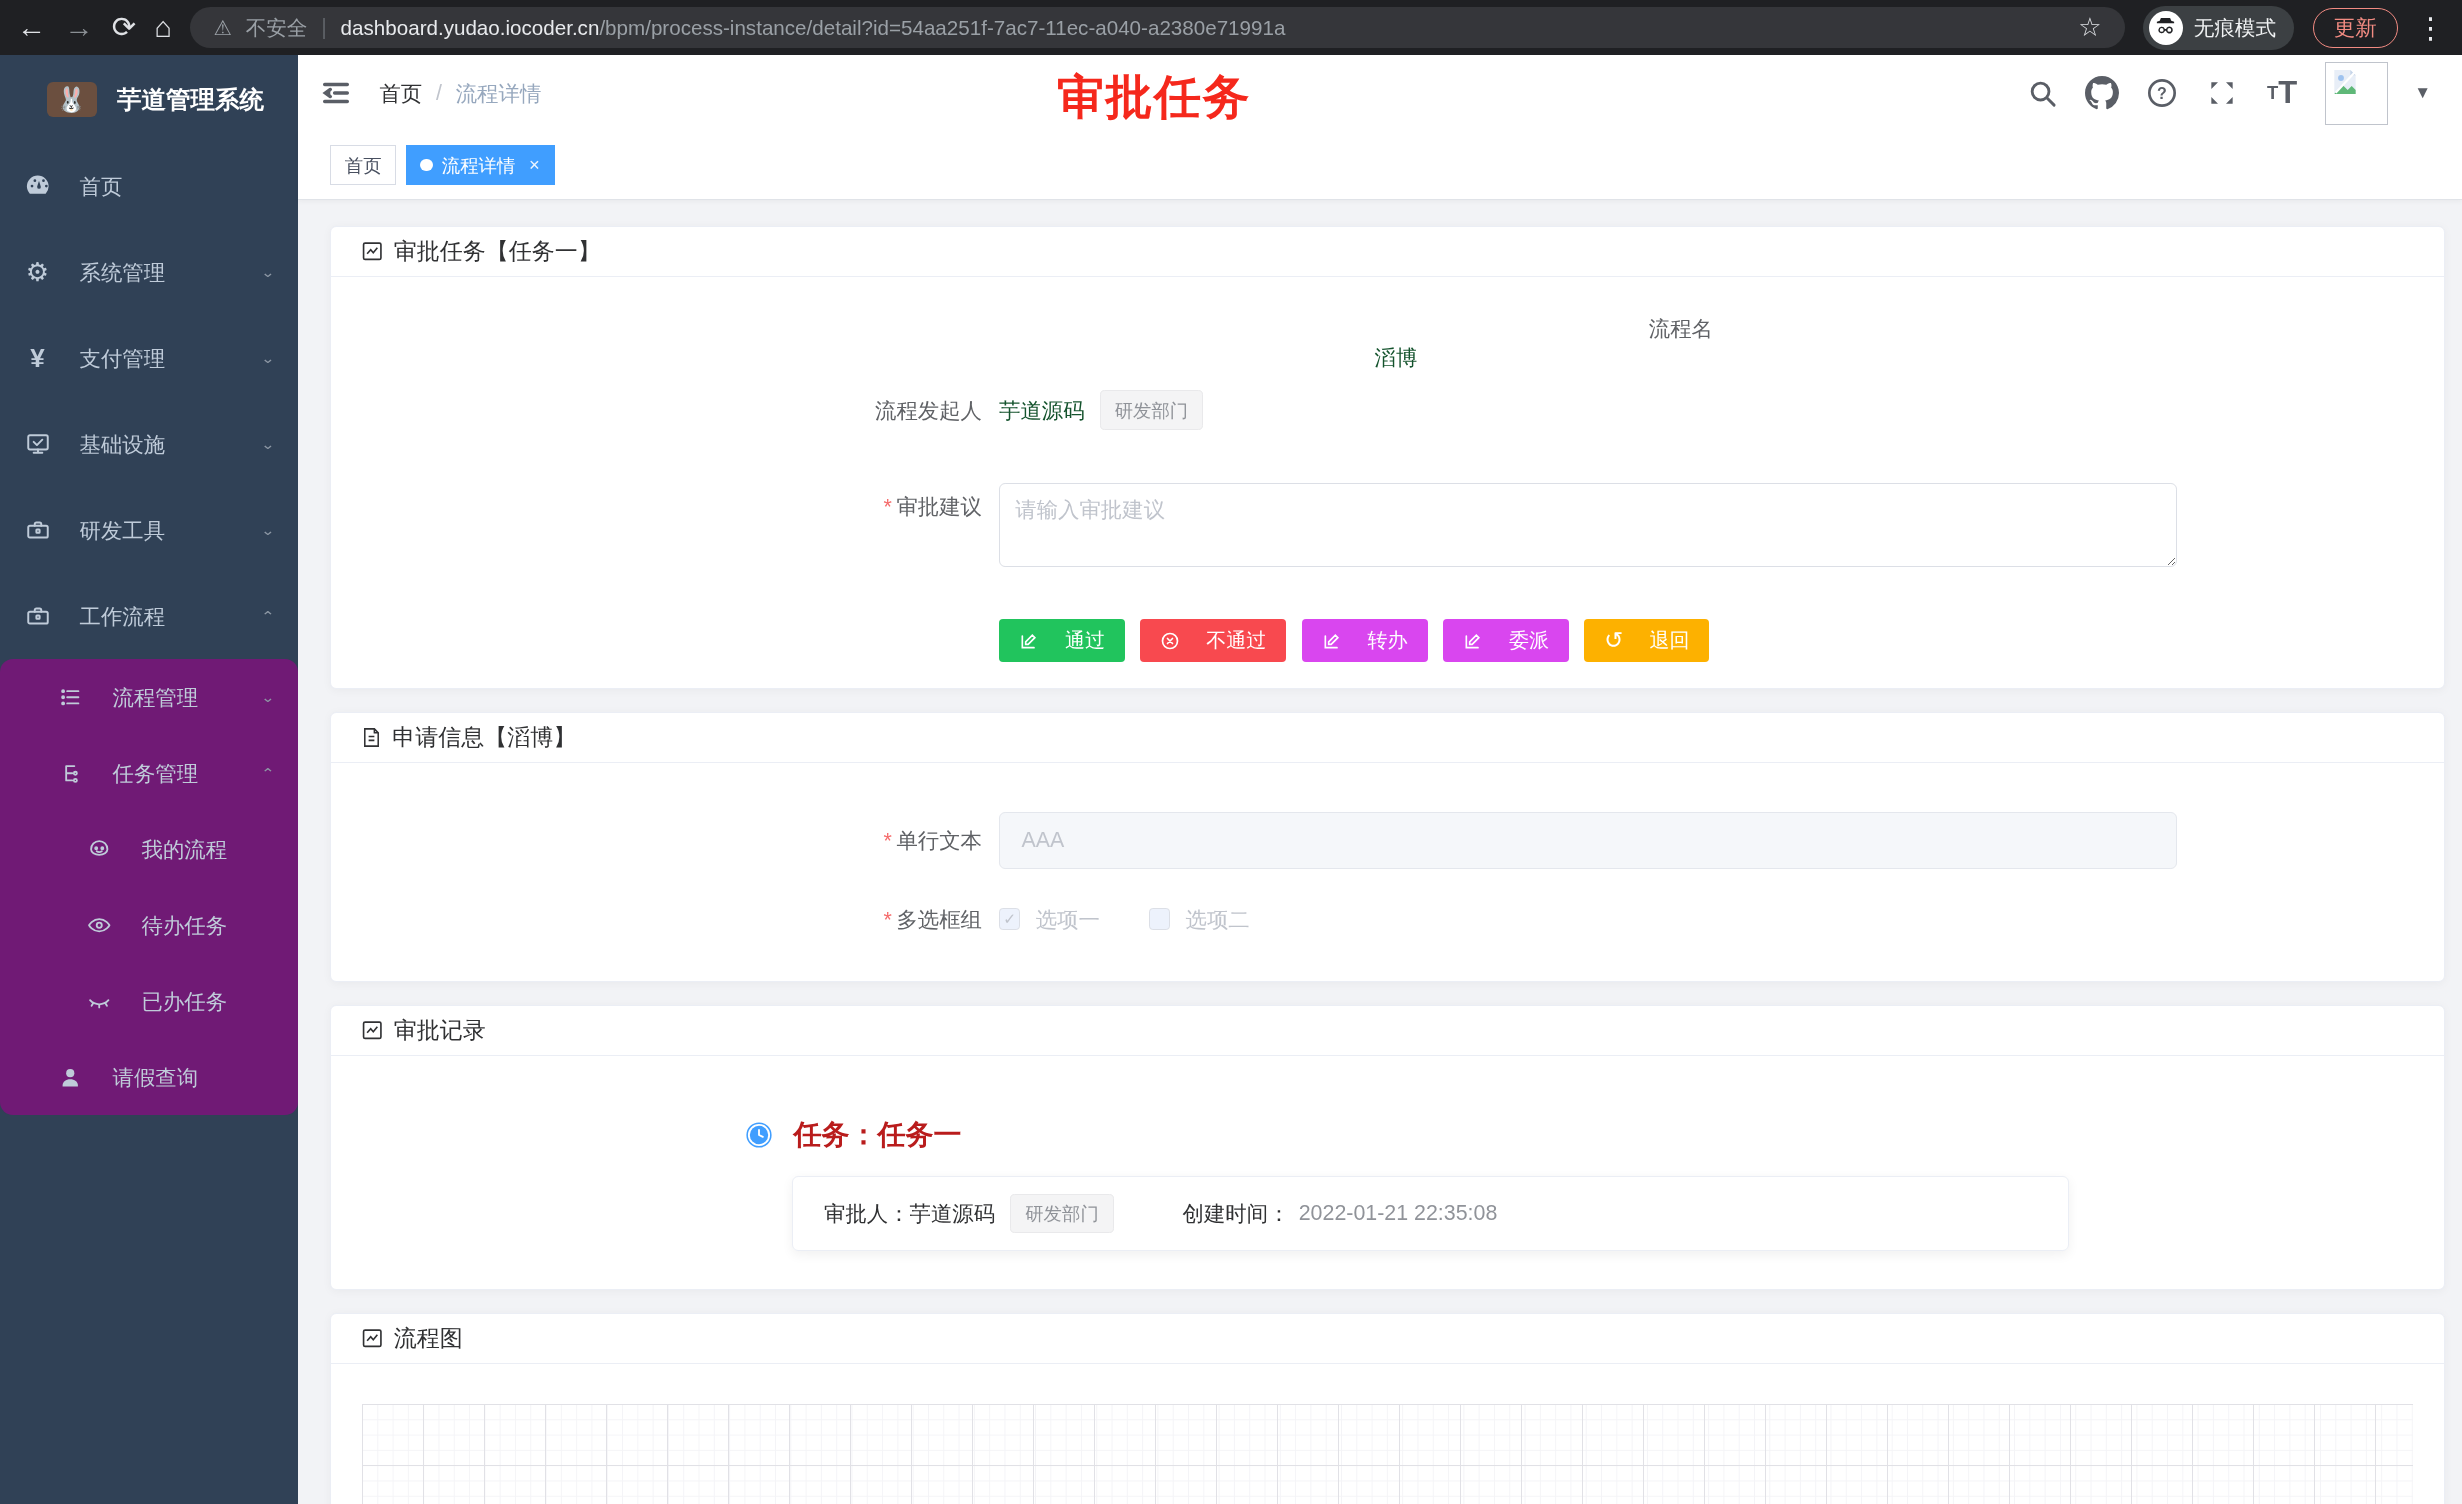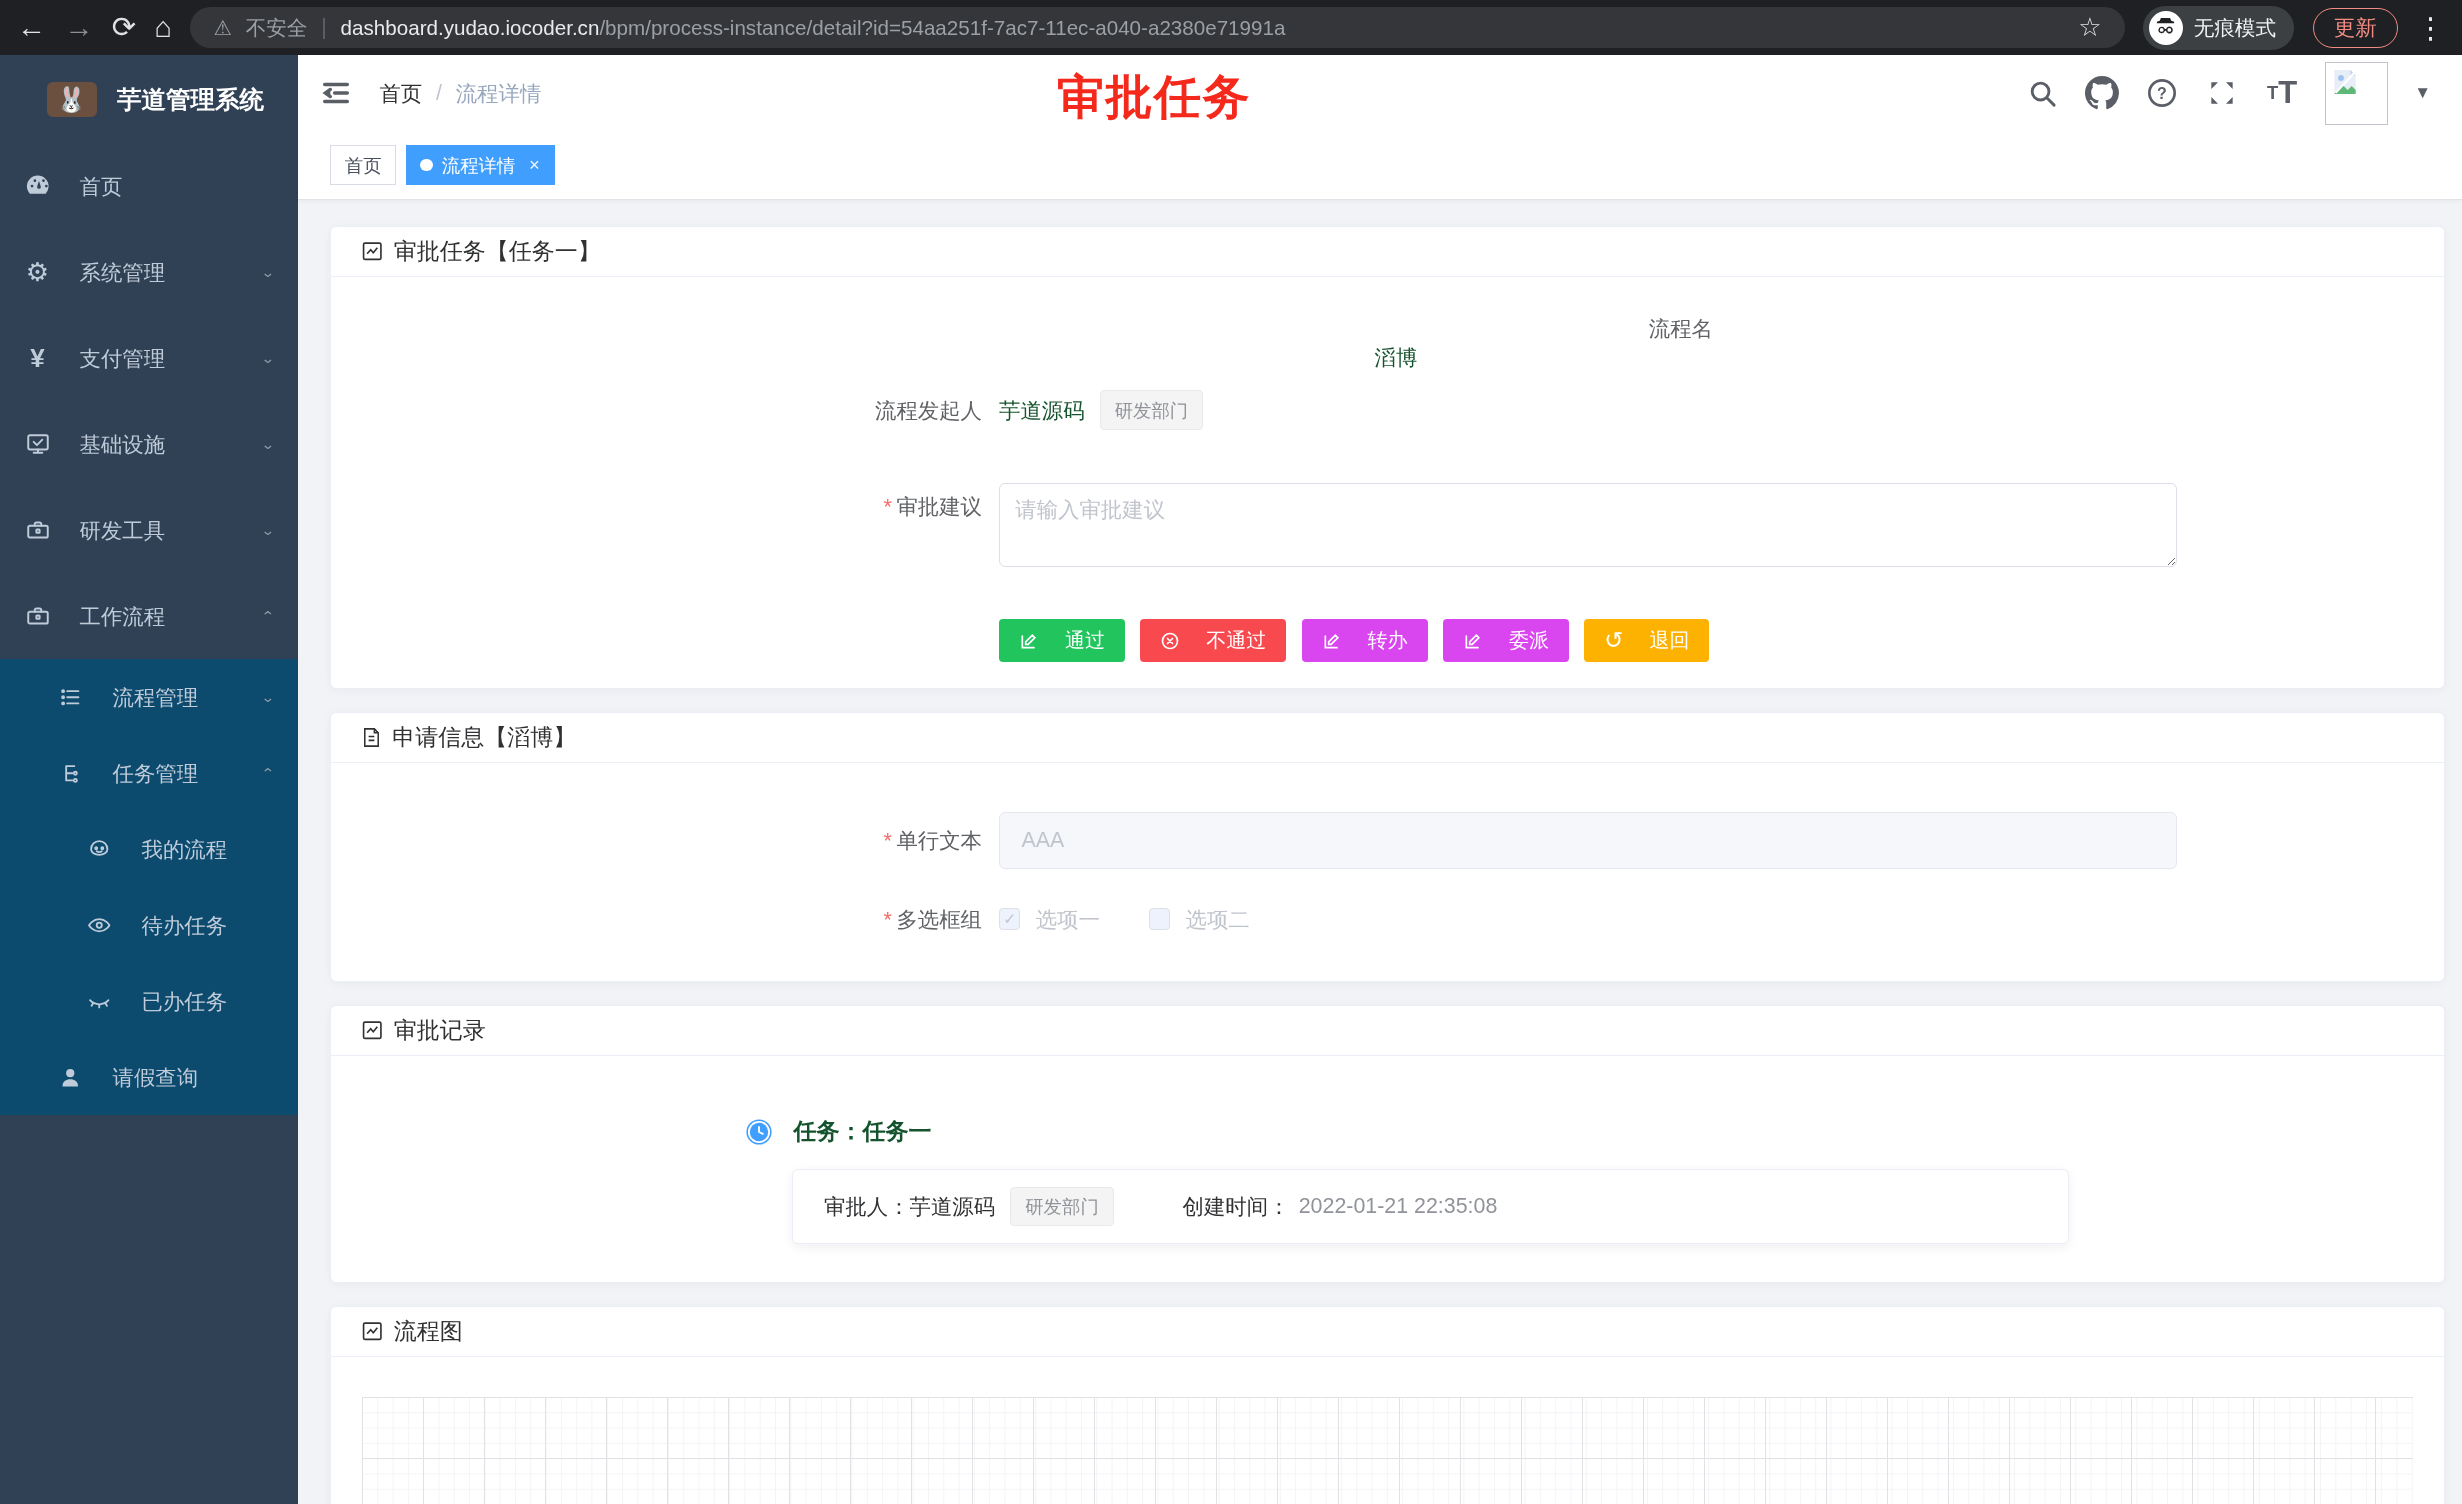--- a/index.html
+++ b/index.html
@@ -37,21 +37,21 @@
   .logo-row { height:88px; display:flex; align-items:center; padding-left:47px; gap:20px; }
   .logo-img { width:50px; height:35px; border-radius:6.1px; background:#6b4f3f;
     display:flex; align-items:center; justify-content:center; font-size:24.5px; }
   .logo-title { color:#fff; font-size:24.5px; font-weight:bold; }
   .menu-item { height:86px; display:flex; align-items:center; padding:0 23px;
     color:#bfcbd9; font-size:21.4px; cursor:pointer; }
   .menu-item .mi-icon { width:29px; height:29px; display:flex; align-items:center;
     justify-content:center; margin-right:27.5px; font-size:26px; flex-shrink:0; }
   .menu-item .mi-label { flex:1; }
   .menu-item .mi-arrow { color:#8d98a5; font-size:17px; transform:scaleY(.8); }
-  .submenu { background:#0c4a6e; }
+  .submenu { background:#701a75;border-radius:13px; }
   .submenu .menu-item { height:76px; }
   .lv2 { padding-left:56px; }
   .lv3 { padding-left:85px; }
   svg.sicon { stroke:#bfcbd9; fill:none; stroke-width:1.8; stroke-linecap:round; stroke-linejoin:round; }
 
   
   .main { flex:1; display:flex; flex-direction:column; background:#f2f3f6; min-width:0; }
 
   .navbar { height:76px; background:#fff; display:flex; align-items:center;
     padding:0 31px 0 21.4px; position:relative; flex-shrink:0; }
@@ -125,21 +125,21 @@
   .row-check { margin-top:37px; height:26px; }
   .cb-group { display:flex; align-items:center; gap:49px; }
   .cb-item { display:flex; align-items:center; gap:15.3px; }
   .cb-box { width:21.4px; height:21.4px; border:1.5px solid #dcdfe6; border-radius:3.8px;
     background:#edf2fc; display:flex; align-items:center; justify-content:center;
     color:#c0c4cc; font-size:15.3px; font-weight:bold; }
   .cb-label { font-size:21.4px; color:#c0c4cc; }
 
   .c-record .card-body { padding:60px 0 38px 0; }
   .task-row { display:flex; align-items:center; gap:21.4px; padding-left:415px; }
-  .task-title { font-size:23px; font-weight:bold; color:#14532d; }
+  .task-title { font-size:28px; font-weight:bold; color:#b91c1c; }
   .record-box { margin:22px 0 0 461px; width:1277px; height:75px; border:1.5px solid #ebeef5;
     border-radius:6.1px; box-shadow:0 3.1px 12.2px rgba(0,0,0,.06); display:flex; align-items:center;
     padding:0 31px; }
   .rb-label { font-size:21.4px; color:#303133; }
   .rb-time { font-size:21.4px; color:#909399; margin-left:9.2px; }
   .rb-gap { width:69px; }
 
   .c-diagram { margin-bottom:0; }
   .diagram-grid { margin:40px 31px 0 31px; height:428px; background-color:#fff;
     background-image:

